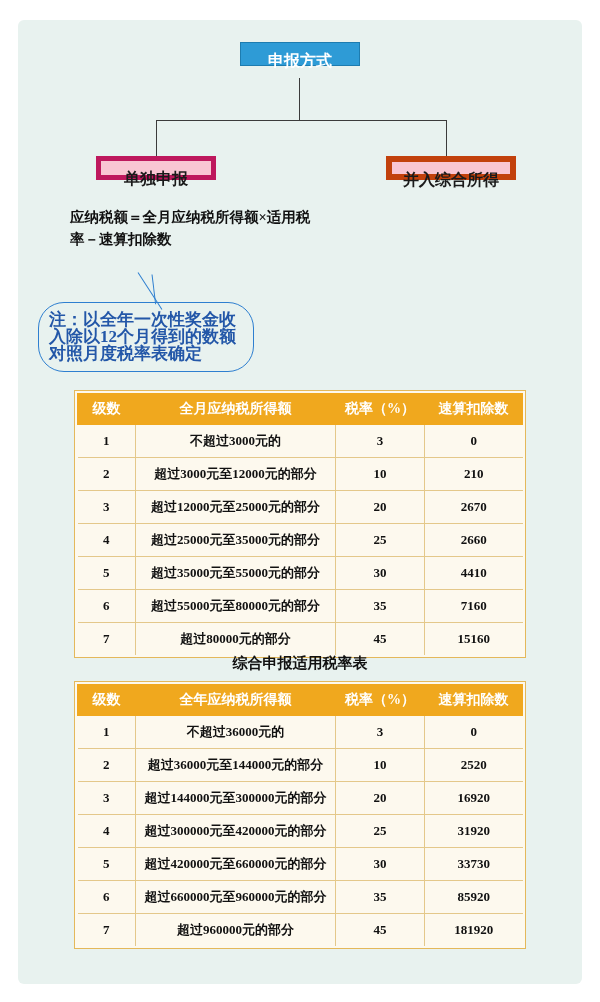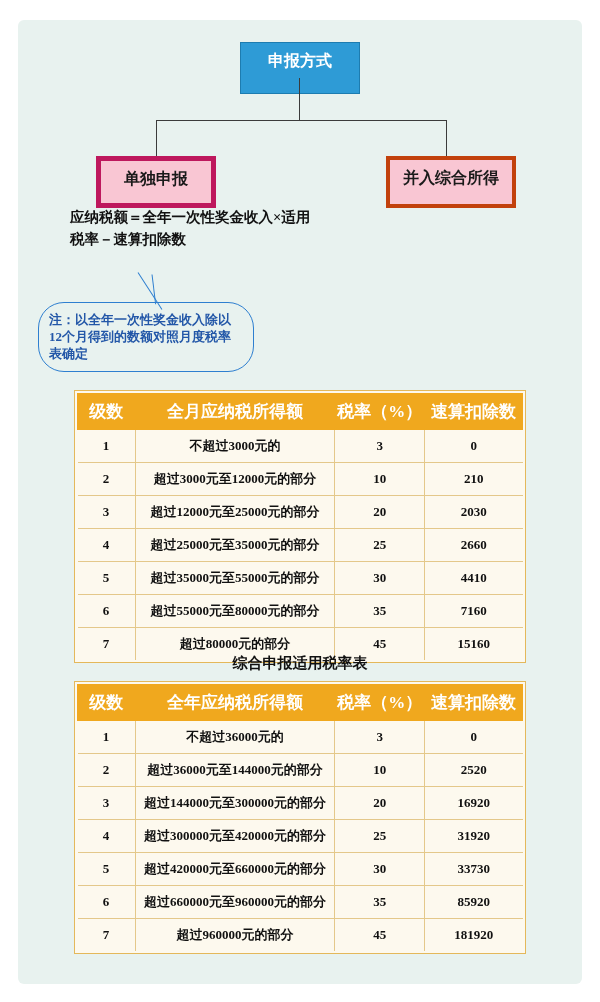--- a/index.html
+++ b/index.html
@@ -22,38 +22,38 @@
   }
 
   
   .flow { position: relative; height: 200px; }
   .node {
     position: absolute;
     text-align: center;
     font-size: 16px;
     font-weight: bold;
     line-height: 36px;
-    height: 52px;
+    height: 24px;
     color: #1a1a1a;
   }
   .node-root {
     left: 222px; top: 22px; width: 120px;
     background: #2e9bd6;
     color: #ffffff;
     border: 1px solid #1d7cb0;
   }
   .node-left {
     left: 78px; top: 136px; width: 120px;
     background: #f9c6d3;
     border: 5px solid #be185d;
   }
   .node-right {
     left: 368px; top: 136px; width: 130px;
     background: #f9c6d3;
-    border: 4px solid #c2410c;
+    border: 6px solid #c2410c;
   }
   .line { position: absolute; background: #3b3b3b; }
   .v1 { left: 281px; top: 58px; width: 1px; height: 42px; }
   .h1 { left: 138px; top: 100px; width: 290px; height: 1px; }
   .v2 { left: 138px; top: 100px; width: 1px; height: 36px; }
   .v3 { left: 428px; top: 100px; width: 1px; height: 36px; }
 
   
   .formula {
     position: absolute;
@@ -68,21 +68,21 @@
 
   
   .note {
     position: absolute;
     left: 20px; top: 282px;
     width: 216px;
     padding: 8px 10px 9px 10px;
     border: 1px solid #2e7fd0;
     border-radius: 26px;
     color: #2357a8;
-    font-size: 13px;
+    font-size: 17px;
     line-height: 17px;
     font-family: "Liberation Serif", "DejaVu Serif", serif;
     font-weight: bold;
   }
   .note-tail {
     position: absolute;
     left: 120px; top: 252px;
     width: 0; height: 0;
   }
   .note-tail:before {
@@ -123,21 +123,21 @@
     padding: 2px;
   }
   table {
     width: 100%;
     border-collapse: collapse;
     font-family: "Liberation Serif", "DejaVu Serif", serif;
   }
   thead th {
     background: #f0a81e;
     color: #ffffff;
-    font-size: 17px;
+    font-size: 14px;
     font-weight: bold;
     padding: 6px 2px;
     border: 1px solid #f0a81e;
     white-space: nowrap;
   }
   tbody td {
     border-bottom: 1px solid #e4c88a;
     border-right: 1px solid #e4c88a;
     font-size: 13px;
     color: #111;
@@ -162,21 +162,21 @@
 
   <div class="flow">
     <div class="node node-root">申报方式</div>
     <div class="line v1"></div>
     <div class="line h1"></div>
     <div class="line v2"></div>
     <div class="line v3"></div>
     <div class="node node-left">单独申报</div>
     <div class="node node-right">并入综合所得</div>
 
-    <div class="formula formula-left">应纳税额＝全年一次性奖金收入×适用税率－速算扣除数</div>
+    <div class="formula formula-left">应纳税额＝全月应纳税所得额×适用税率－速算扣除数</div>
 
     <div class="note-tail"></div>
     <div class="note">注：以全年一次性奖金收入除以12个月得到的数额对照月度税率表确定</div>
   </div>
 
   <div class="sec1">
     <div class="tbl-wrap">
       <table>
         <thead>
           <tr>
@@ -196,21 +196,21 @@
           <tr>
             <td>2</td>
             <td class="col-range">超过3000元至12000元的部分</td>
             <td>10</td>
             <td>210</td>
           </tr>
           <tr>
             <td>3</td>
             <td class="col-range">超过12000元至25000元的部分</td>
             <td>20</td>
-            <td>2030</td>
+            <td>2670</td>
           </tr>
           <tr>
             <td>4</td>
             <td class="col-range">超过25000元至35000元的部分</td>
             <td>25</td>
             <td>2660</td>
           </tr>
           <tr>
             <td>5</td>
             <td class="col-range">超过35000元至55000元的部分</td>

